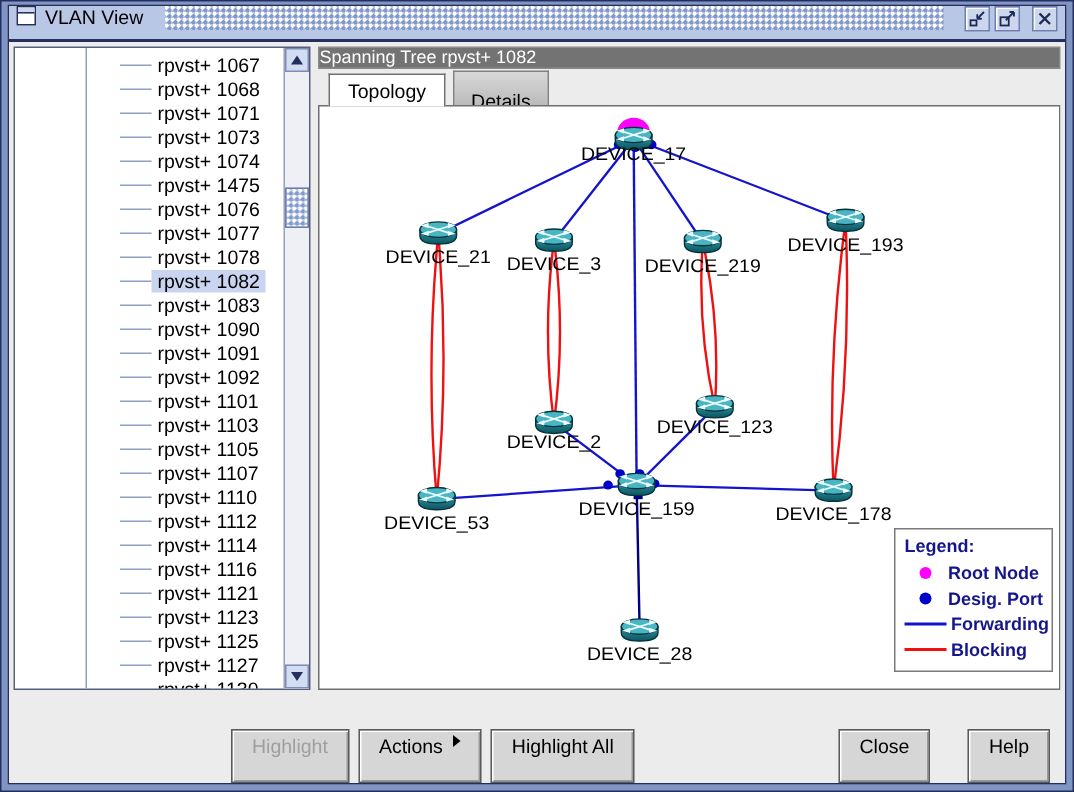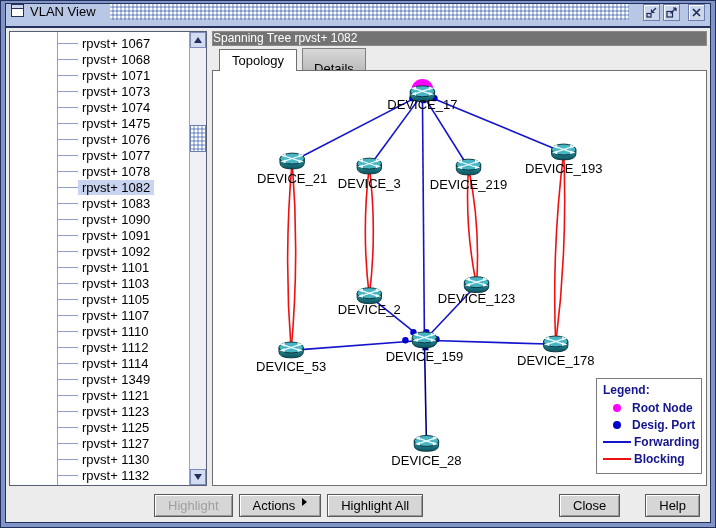--- a/index.html
+++ b/index.html
@@ -69,21 +69,21 @@
     flex:0 0 198px;
     background:#ffffff;
     border:1px solid #555f77;
     position:relative;
     overflow:hidden;
   }
   .tree-viewport { position:absolute; left:0; top:0; bottom:0; right:17px; overflow:hidden; padding-top:3px; }
   .tree-viewport::before {
     content:""; position:absolute; left:47px; top:0; bottom:0; width:1px; background:#8fa0c4;
   }
-  .tree-item { height:16px; display:flex; align-items:center; padding-left:47px; }
+  .tree-item { height:16px; display:flex; align-items:center; padding-left:70px; }
   .tree-item .dash { width:21px; height:1px; background:#8fa0c4; flex:0 0 21px; }
   .tree-item .lbl { font-size:13px; color:#000; padding:0 4px; line-height:15px; white-space:nowrap; }
   .tree-item.selected .lbl { background:#c9d4f0; }
 
   
   .vscroll {
     position:absolute; top:0; right:0; bottom:0; width:17px;
     background:#eef0f5; border-left:1px solid #9aa3b8;
   }
   .sb-btn {
@@ -101,21 +101,21 @@
   }
 
   
   .right-panel { flex:1; display:flex; flex-direction:column; overflow:hidden; }
   .panel-header {
     height:15px; flex:0 0 15px;
     background:#737373; border:1px solid #8a8a8a;
     color:#ffffff; font-size:12px; line-height:13px; text-align:left;
     overflow:hidden;
   }
-  .tabs { display:flex; align-items:flex-start; height:22px; flex:0 0 22px; padding-left:7px; margin-top:2px; }
+  .tabs { display:flex; align-items:center; height:22px; flex:0 0 22px; padding-left:7px; margin-top:2px; }
   .tab { font-size:13px; color:#000; position:relative; }
   .tab.active {
     background:#ffffff;
     border:1px solid #6f6f6f; border-bottom:none;
     padding:3px 12px 3px 12px; z-index:2; top:1px;
   }
   .tab.inactive {
     background:linear-gradient(#d8d8d8,#b8b8b8);
     border:1px solid #808080; border-bottom:none;
     padding:12px 11px; margin-left:5px; height:18px;
@@ -144,23 +144,23 @@
   }
   .grp-left { display:flex; gap:6px; margin-left:140px; }
   .spacer { flex:1; }
   .grp-right { display:flex; gap:25px; margin-right:2px; }
   .btn {
     font-family:"Liberation Sans", sans-serif;
     font-size:13px; color:#000;
     background:#d6d6d6;
     border:1px solid #5a5a5a;
     box-shadow: inset 1px 1px 0 #ffffff, inset -1px -1px 0 #999999;
-    padding:3px 13px; height:23px;
+    padding:3px 13px; height:36px;
     display:flex; gap:7px;
-    white-space:nowrap; cursor:default;
+    white-space:nowrap; cursor:default;margin-top:24px;
   }
   .btn[disabled] { color:#9f9f9f; }
   .menu-arrow { width:0; height:0; border-top:4px solid transparent; border-bottom:4px solid transparent; border-left:5px solid #000; display:inline-block; }
 </style>
 </head>
 <body>
 
 <div class="window">
   <div class="inner">
 
@@ -272,21 +272,21 @@
             <div class="tree-item">
               <span class="dash"></span>
               <span class="lbl">rpvst+ 1112</span>
             </div>
             <div class="tree-item">
               <span class="dash"></span>
               <span class="lbl">rpvst+ 1114</span>
             </div>
             <div class="tree-item">
               <span class="dash"></span>
-              <span class="lbl">rpvst+ 1349</span>
+              <span class="lbl">rpvst+ 1116</span>
             </div>
             <div class="tree-item">
               <span class="dash"></span>
               <span class="lbl">rpvst+ 1121</span>
             </div>
             <div class="tree-item">
               <span class="dash"></span>
               <span class="lbl">rpvst+ 1123</span>
             </div>
             <div class="tree-item">

